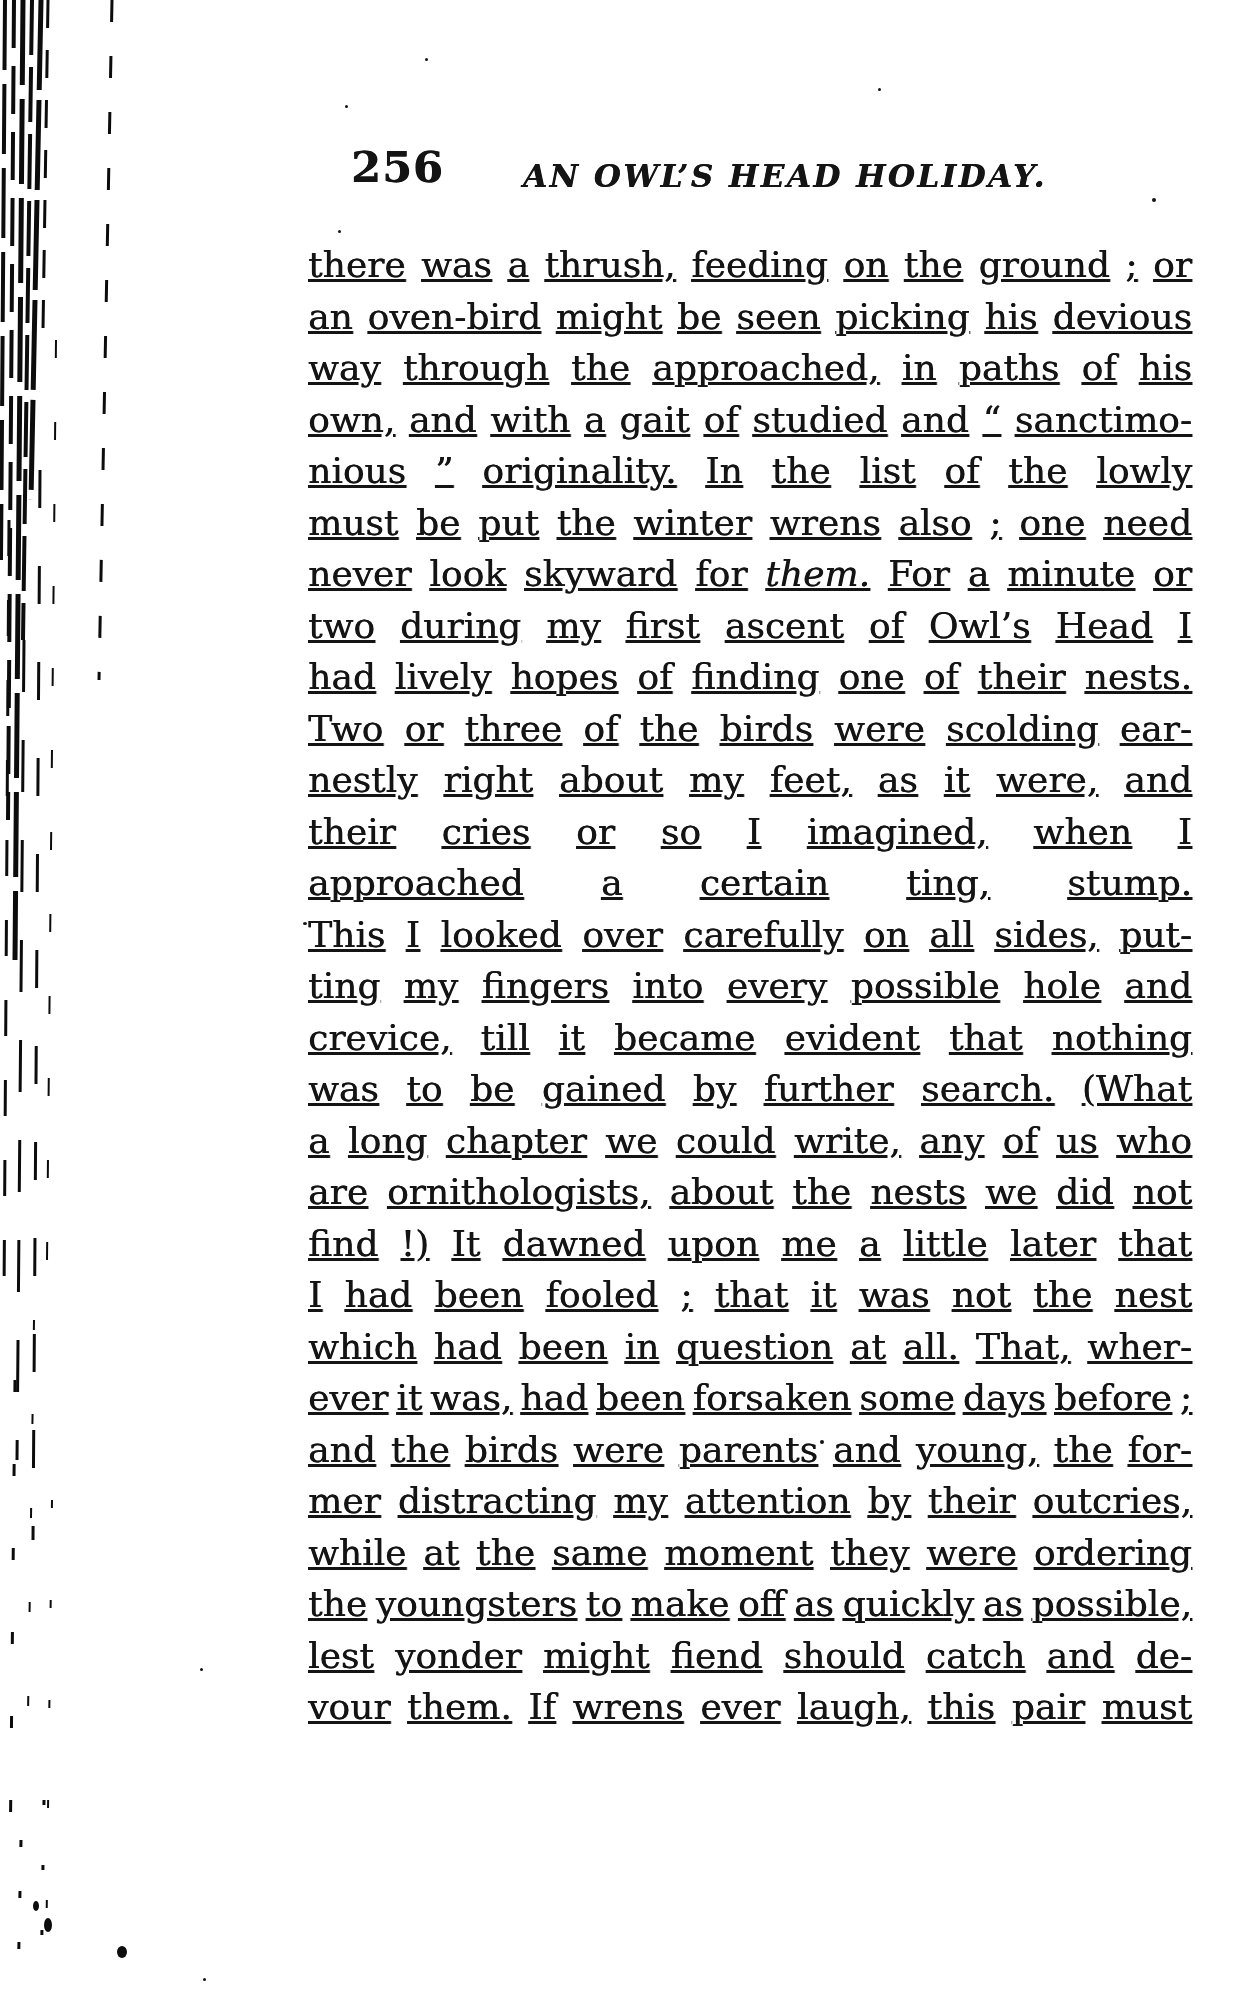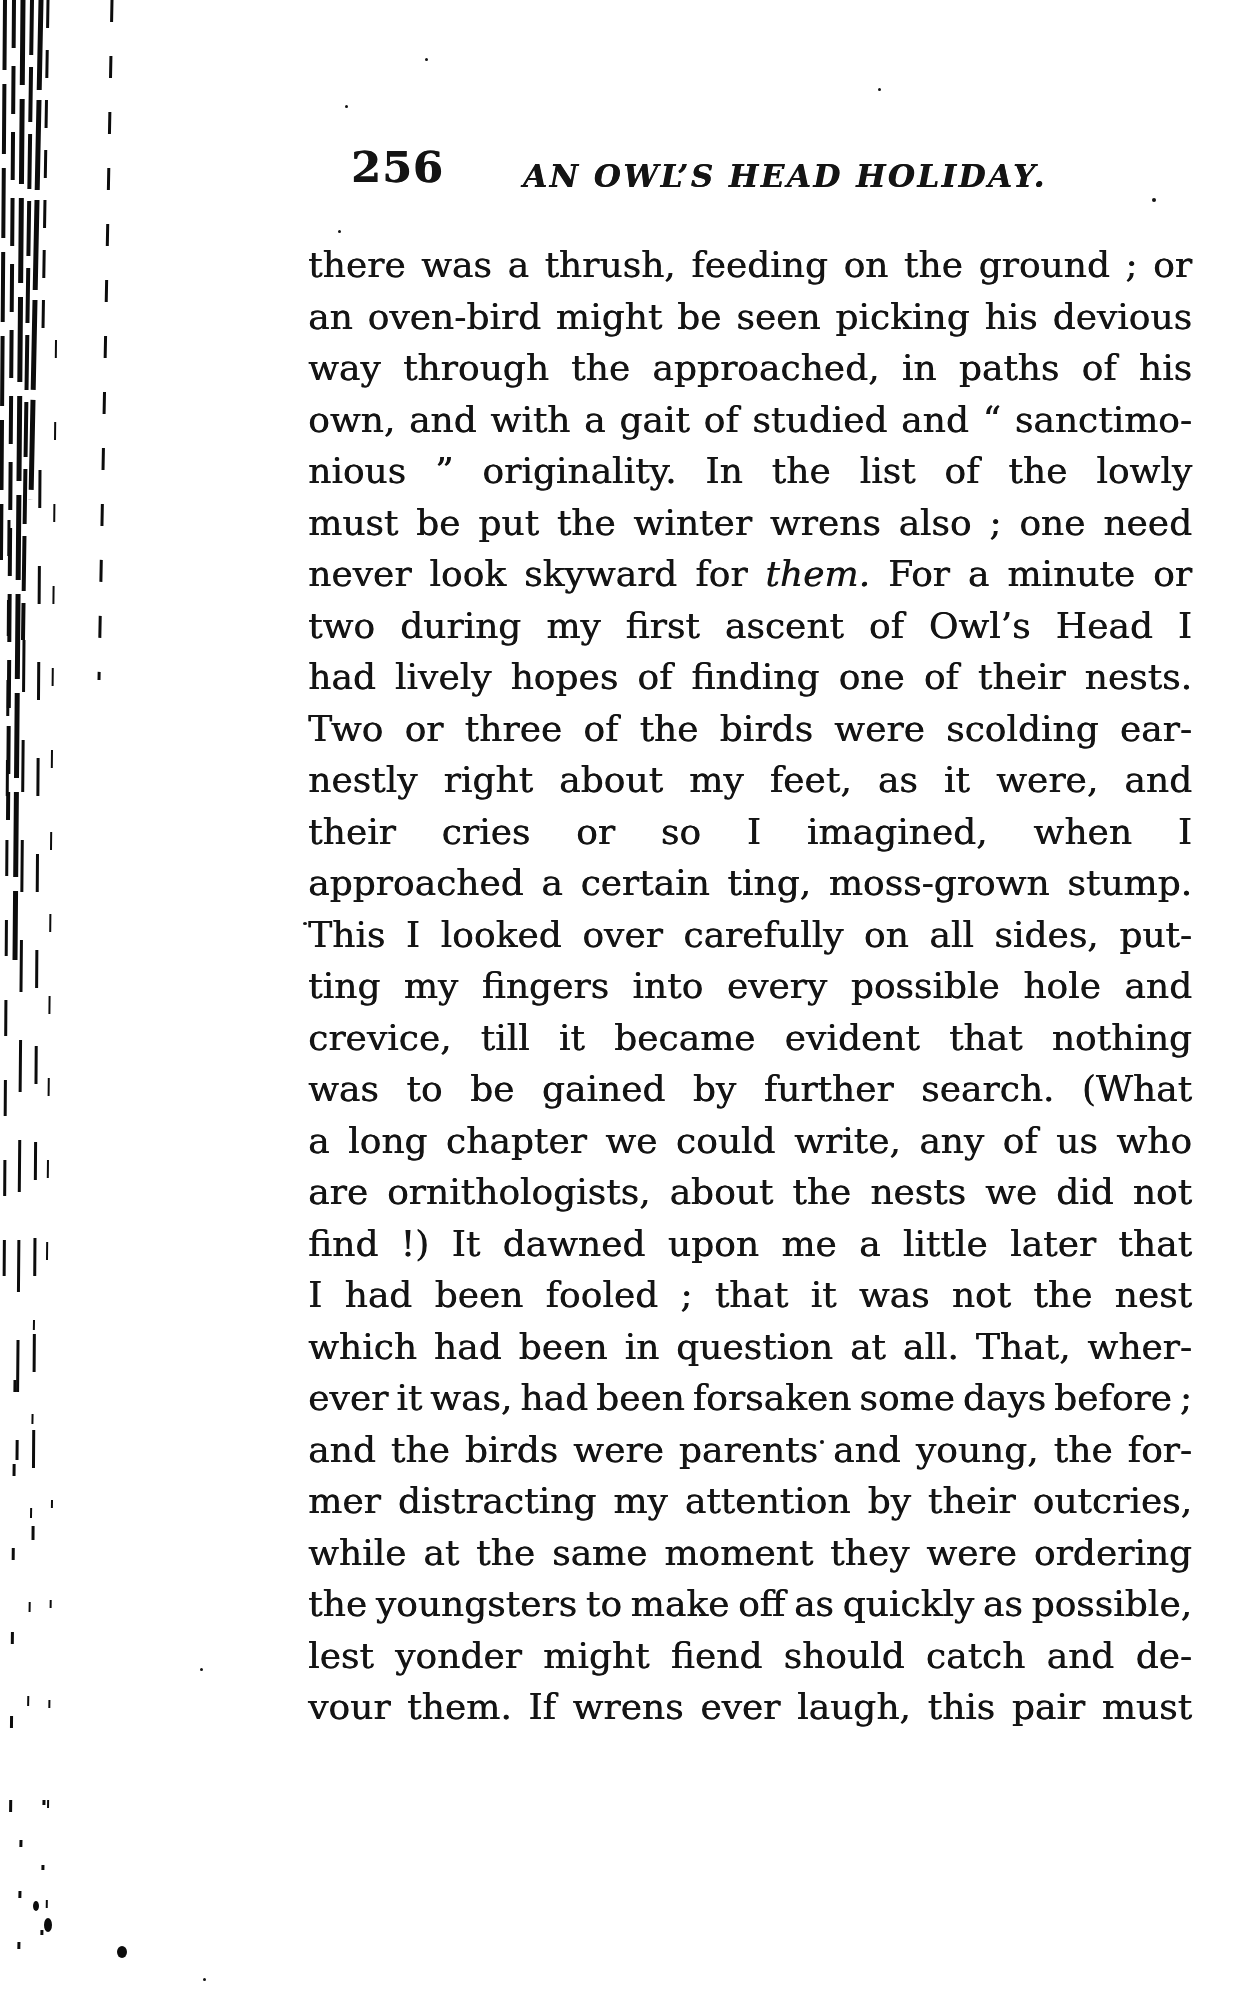--- a/index.html
+++ b/index.html
@@ -29,20 +29,21 @@
   }
   
   .bodyblock{
     position:absolute;left:308px;top:239px;width:884px;
   }
   .textline{
     display:flex;justify-content:space-between;
     height:51.5px;line-height:51.5px;
     font-size:36px;white-space:pre;
     text-shadow:0.5px 0 0 currentColor;
+    text-decoration:underline;
   }
   .textline span{flex:0 0 auto;}
   .textline i{font-style:italic;}
   
   .gutter{
     position:absolute;left:0;top:0;width:130px;height:1990px;
   }
   .speck{
     position:absolute;background:#141414;border-radius:50%;
   }
@@ -87,21 +88,21 @@
       <div class="textline"><span>way</span><span>through</span><span>the</span><span>approached,</span><span>in</span><span>paths</span><span>of</span><span>his</span></div>
       <div class="textline"><span>own,</span><span>and</span><span>with</span><span>a</span><span>gait</span><span>of</span><span>studied</span><span>and</span><span>“</span><span>sanctimo-</span></div>
       <div class="textline"><span>nious</span><span>”</span><span>originality.</span><span>In</span><span>the</span><span>list</span><span>of</span><span>the</span><span>lowly</span></div>
       <div class="textline"><span>must</span><span>be</span><span>put</span><span>the</span><span>winter</span><span>wrens</span><span>also</span><span>;</span><span>one</span><span>need</span></div>
       <div class="textline"><span>never</span><span>look</span><span>skyward</span><span>for</span><span><i>them.</i></span><span>For</span><span>a</span><span>minute</span><span>or</span></div>
       <div class="textline"><span>two</span><span>during</span><span>my</span><span>first</span><span>ascent</span><span>of</span><span>Owl’s</span><span>Head</span><span>I</span></div>
       <div class="textline"><span>had</span><span>lively</span><span>hopes</span><span>of</span><span>finding</span><span>one</span><span>of</span><span>their</span><span>nests.</span></div>
       <div class="textline"><span>Two</span><span>or</span><span>three</span><span>of</span><span>the</span><span>birds</span><span>were</span><span>scolding</span><span>ear-</span></div>
       <div class="textline"><span>nestly</span><span>right</span><span>about</span><span>my</span><span>feet,</span><span>as</span><span>it</span><span>were,</span><span>and</span></div>
       <div class="textline"><span>their</span><span>cries</span><span>or</span><span>so</span><span>I</span><span>imagined,</span><span>when</span><span>I</span></div>
-      <div class="textline"><span>approached</span><span>a</span><span>certain</span><span>ting,</span><span>moss-grown</span><span>stump.</span></div>
+      <div class="textline"><span>approached</span><span>a</span><span>certain</span><span>ting,</span><span>stump.</span></div>
       <div class="textline"><span>This</span><span>I</span><span>looked</span><span>over</span><span>carefully</span><span>on</span><span>all</span><span>sides,</span><span>put-</span></div>
       <div class="textline"><span>ting</span><span>my</span><span>fingers</span><span>into</span><span>every</span><span>possible</span><span>hole</span><span>and</span></div>
       <div class="textline"><span>crevice,</span><span>till</span><span>it</span><span>became</span><span>evident</span><span>that</span><span>nothing</span></div>
       <div class="textline"><span>was</span><span>to</span><span>be</span><span>gained</span><span>by</span><span>further</span><span>search.</span><span>(What</span></div>
       <div class="textline"><span>a</span><span>long</span><span>chapter</span><span>we</span><span>could</span><span>write,</span><span>any</span><span>of</span><span>us</span><span>who</span></div>
       <div class="textline"><span>are</span><span>ornithologists,</span><span>about</span><span>the</span><span>nests</span><span>we</span><span>did</span><span>not</span></div>
       <div class="textline"><span>find</span><span>!)</span><span>It</span><span>dawned</span><span>upon</span><span>me</span><span>a</span><span>little</span><span>later</span><span>that</span></div>
       <div class="textline"><span>I</span><span>had</span><span>been</span><span>fooled</span><span>;</span><span>that</span><span>it</span><span>was</span><span>not</span><span>the</span><span>nest</span></div>
       <div class="textline"><span>which</span><span>had</span><span>been</span><span>in</span><span>question</span><span>at</span><span>all.</span><span>That,</span><span>wher-</span></div>
       <div class="textline"><span>ever</span><span>it</span><span>was,</span><span>had</span><span>been</span><span>forsaken</span><span>some</span><span>days</span><span>before</span><span>;</span></div>

